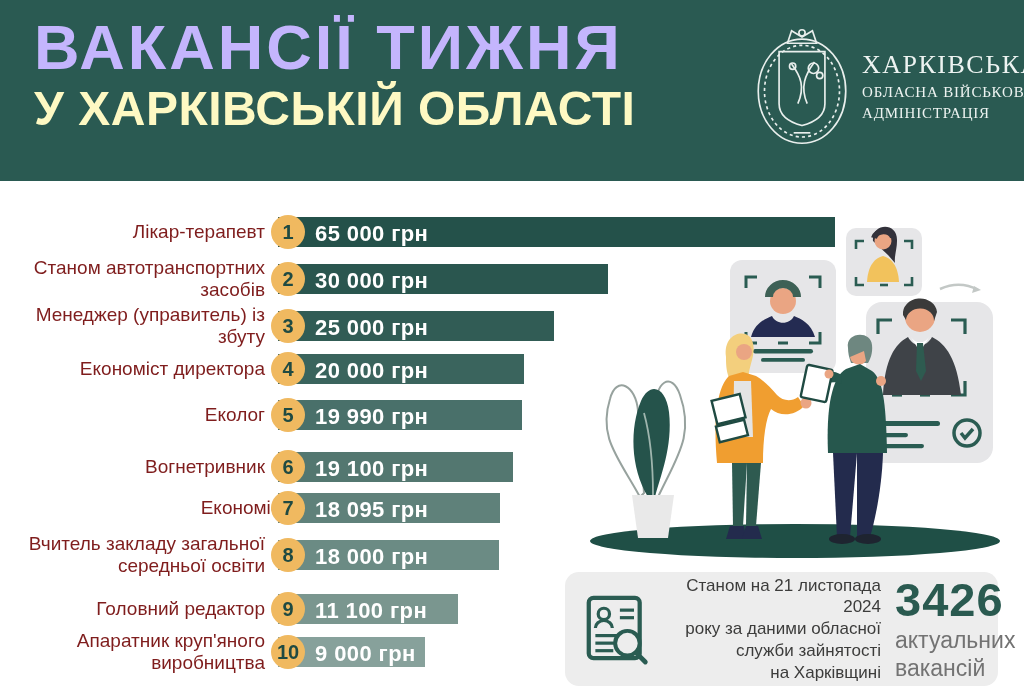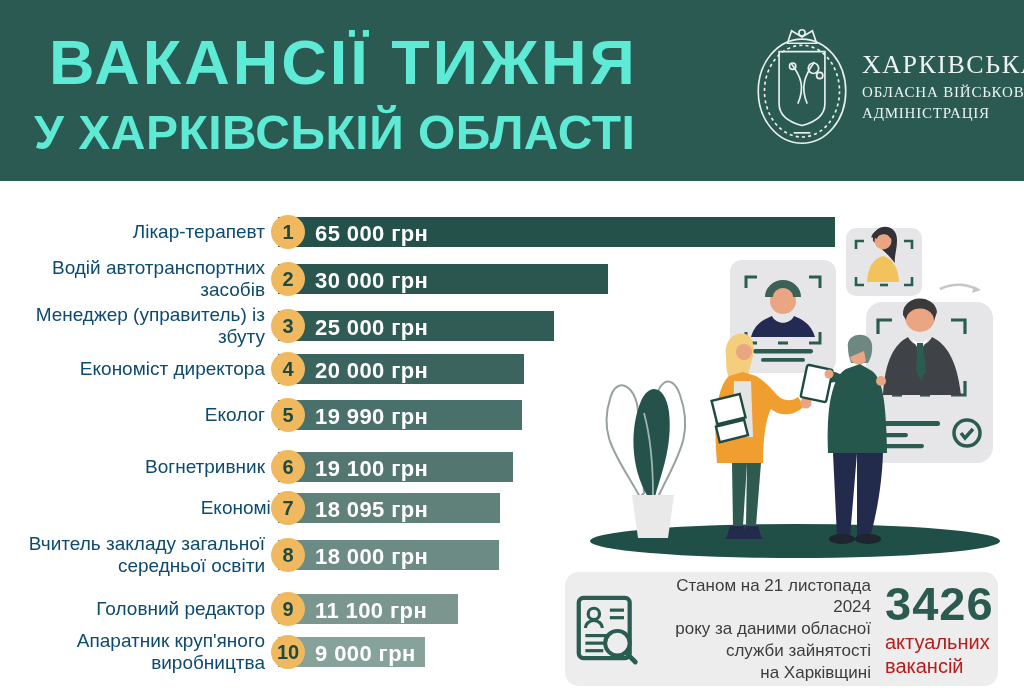--- a/index.html
+++ b/index.html
@@ -3,55 +3,55 @@
 <meta charset="utf-8">
 <style>
   html,body{margin:0;padding:0;background:#fff;}
   .canvas{
     position:relative;width:1024px;height:697px;overflow:hidden;background:#ffffff;
     font-family:"Liberation Sans","DejaVu Sans",sans-serif;
   }
   
   .header{position:absolute;left:0;top:0;width:1024px;height:181px;background:#2A5A52;}
   .titles{position:absolute;left:34px;top:16px;}
-  .title1{margin:15px;font-size:63px;font-weight:800;letter-spacing:3px;color:#5eead4;line-height:1.0;}
-  .title2{margin:6px 0 12px 0;font-size:48px;font-weight:700;letter-spacing:.5px;color:#5eead4;line-height:1.0;}
+  .title1{margin:0;font-size:63px;font-weight:800;letter-spacing:3px;color:#c4b5fd;line-height:1.0;}
+  .title2{margin:6px 0 12px 0;font-size:48px;font-weight:700;letter-spacing:.5px;color:#fef9c3;line-height:1.0;}
   .logo{position:absolute;left:752px;top:24px;display:flex;align-items:center;}
   .crest{width:100px;height:126px;}
   .logo-text{margin-left:10px;color:#EDF3F1;font-family:"Liberation Serif","DejaVu Serif",serif;}
   .logo-line1{font-size:26px;letter-spacing:1.5px;line-height:1.25;}
   .logo-line2,.logo-line3{font-size:15px;letter-spacing:.8px;line-height:1.45;}
   
   .row{position:absolute;left:0;height:30px;width:100%;}
   .job-label{
     position:absolute;right:759px;top:50%;transform:translateY(-50%);
-    width:252px;text-align:right;font-size:19px;color:#0c4a6e;line-height:1.16;white-space:pre-line;
+    width:252px;text-align:right;font-size:19px;color:#7f1d1d;line-height:1.16;white-space:pre-line;
   }
   .bar{position:absolute;left:278px;top:0;height:30px;display:flex;align-items:flex-end;}
   .val{padding-left:37px;color:#ffffff;font-weight:bold;font-size:22px;letter-spacing:.4px;white-space:nowrap;}
   .rank{
     position:absolute;left:271px;top:-2px;width:34px;height:34px;border-radius:50%;
     background:#F0B960;color:#1F4A42;font-weight:bold;font-size:20px;
     display:flex;align-items:center;justify-content:center;
   }
   
   .illu{position:absolute;left:580px;top:185px;}
   
   .infobox{
     position:absolute;left:565px;top:572px;width:433px;height:114px;border-radius:14px;
-    background:#EDEDED;display:flex;align-items:center;padding:0 6px 0 10px;box-sizing:border-box;
+    background:#EDEDED;display:flex;align-items:center;padding:0 6px 0 20px;box-sizing:border-box;
   }
   .doc-icon{width:66px;height:76px;flex:0 0 auto;}
   .note{
     width:218px;margin-left:12px;text-align:right;font-size:17px;color:#3C3C3B;
     line-height:1.28;white-space:pre-line;flex:0 0 auto;
   }
   .count-block{margin-left:14px;flex:0 0 auto;}
   .count{font-size:47px;font-weight:800;color:#2A5A50;line-height:1;letter-spacing:1px;}
-  .count-caption{margin-top:4px;font-size:20px;color:#b91c1c;line-height:1.18;white-space:pre-line;}
+  .count-caption{margin-top:4px;font-size:23px;color:#737373;line-height:1.18;white-space:pre-line;}
 </style>
 </head>
 <body>
 
 <div class="canvas">
 
   <div class="header">
     <div class="titles">
       <h1 class="title1">ВАКАНСІЇ ТИЖНЯ</h1>
       <h2 class="title2">У ХАРКІВСЬКІЙ ОБЛАСТІ</h2>
@@ -80,21 +80,21 @@
 
   <div id="chart-rows">
       <div class="row" style="top: 217px;">
         <div class="job-label">Лікар-терапевт</div>
         <div class="bar" style="width: 557px; background: rgb(36, 81, 74);">
           <span class="val">65 000 грн</span>
         </div>
         <div class="rank">1</div>
       </div>
       <div class="row" style="top: 264px;">
-        <div class="job-label">Водій автотранспортних засобів</div>
+        <div class="job-label">Станом автотранспортних засобів</div>
         <div class="bar" style="width: 330px; background: rgb(42, 86, 79);">
           <span class="val">30 000 грн</span>
         </div>
         <div class="rank">2</div>
       </div>
       <div class="row" style="top: 311px;">
         <div class="job-label">Менеджер (управитель) із збуту</div>
         <div class="bar" style="width: 276px; background: rgb(49, 92, 85);">
           <span class="val">25 000 грн</span>
         </div>

